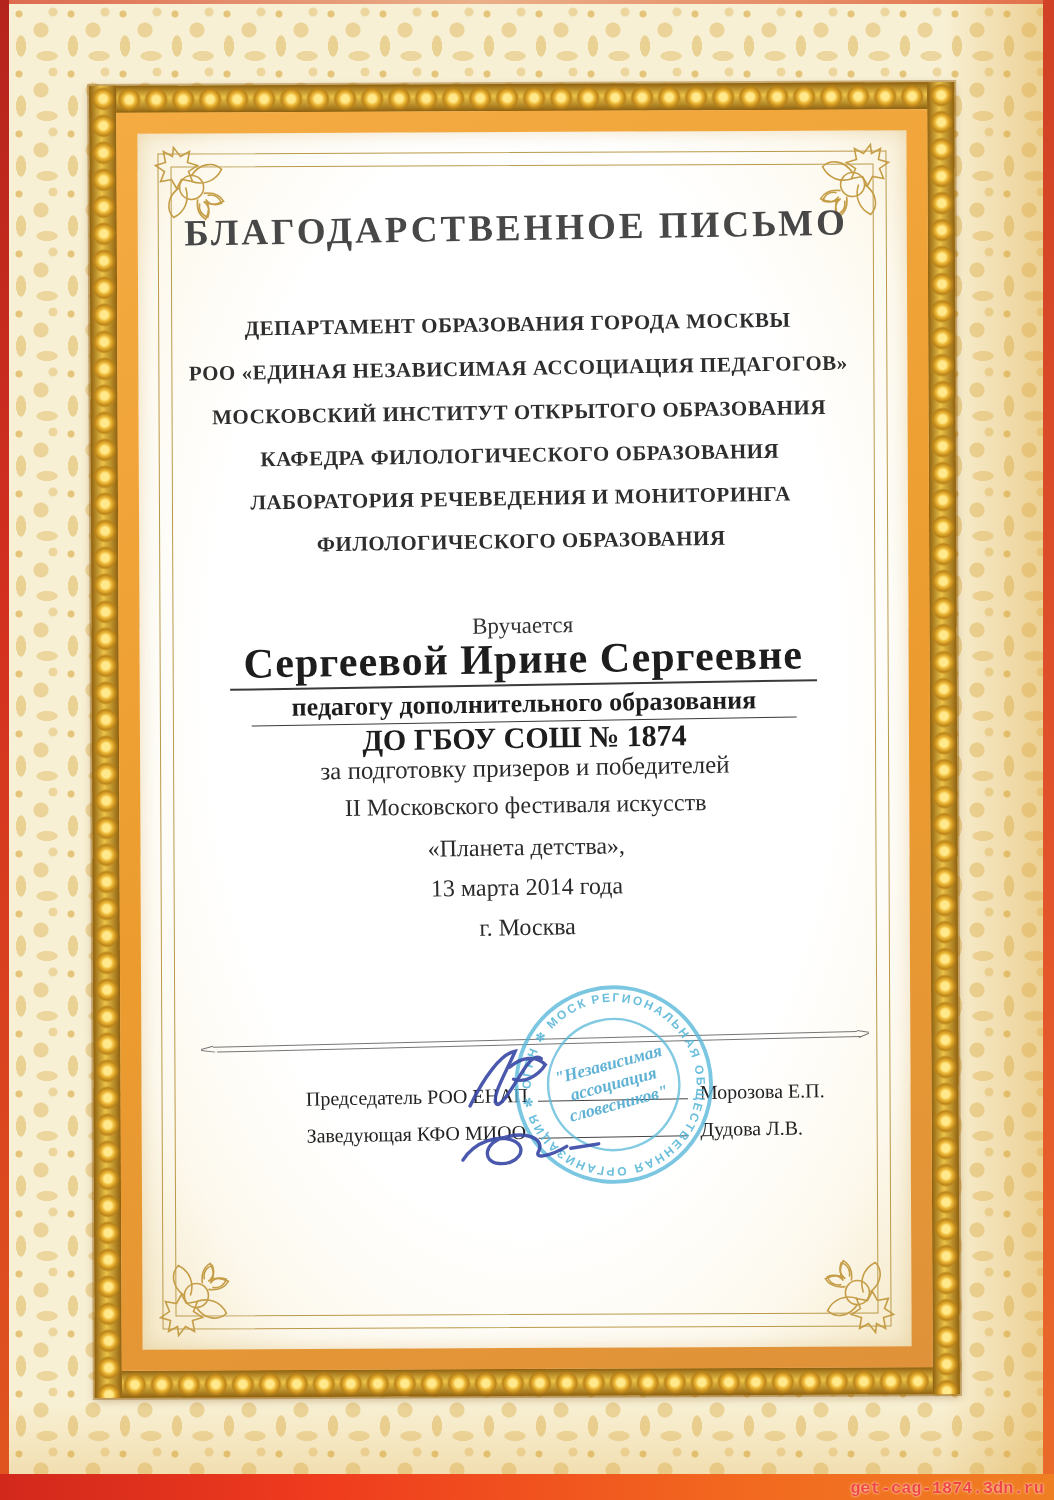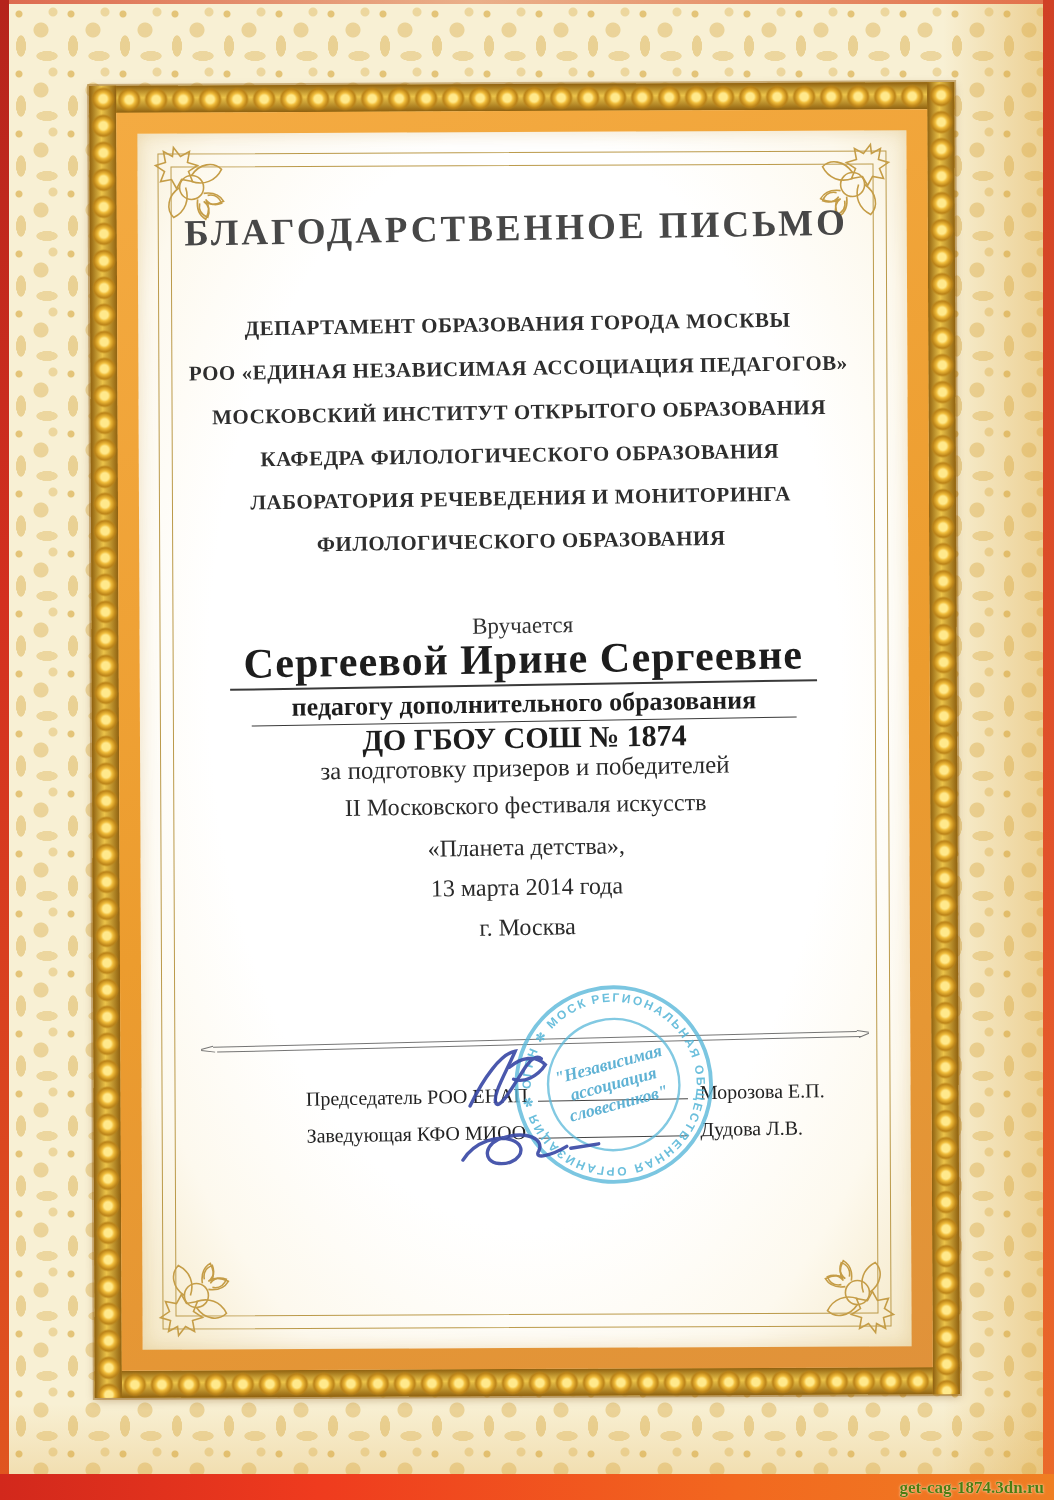--- a/index.html
+++ b/index.html
@@ -87,22 +87,22 @@
   .sigrow.r2{top:989px;}
   .sigrow .rolelabel{display:inline-block;width:232px;}
   .sigrow .sigline{display:inline-block;width:150px;border-bottom:1.2px solid #444;height:14px;margin:0 8px 0 0;}
   .sigrow .signame{display:inline-block;padding-left:4px;}
 
   .stamp{position:absolute;left:362px;top:848px;width:212px;height:212px;
     transform:rotate(-14deg);opacity:.88;}
   .autograph{position:absolute;left:228px;top:905px;width:340px;height:150px;}
 
   .footer-url{position:absolute;right:10px;bottom:2px;z-index:9;
-    font-family:Liberation Serif, serif;font-size:17px;font-weight:700;
-    color:#4d7c0f;text-shadow:0 0 3px rgba(255,225,190,.95), 0 0 1px rgba(255,240,220,.9);}
+    font-family:Liberation Mono, monospace;font-size:17px;font-weight:700;
+    color:#ef4444;text-shadow:0 0 3px rgba(255,225,190,.95), 0 0 1px rgba(255,240,220,.9);}
 </style>
 </head>
 <body>
 
 <div class="edge edge-top"></div>
 <div class="edge edge-left"></div>
 <div class="edge edge-right"></div>
 <div class="edge edge-bottom"></div>
 
 <div class="mat">

